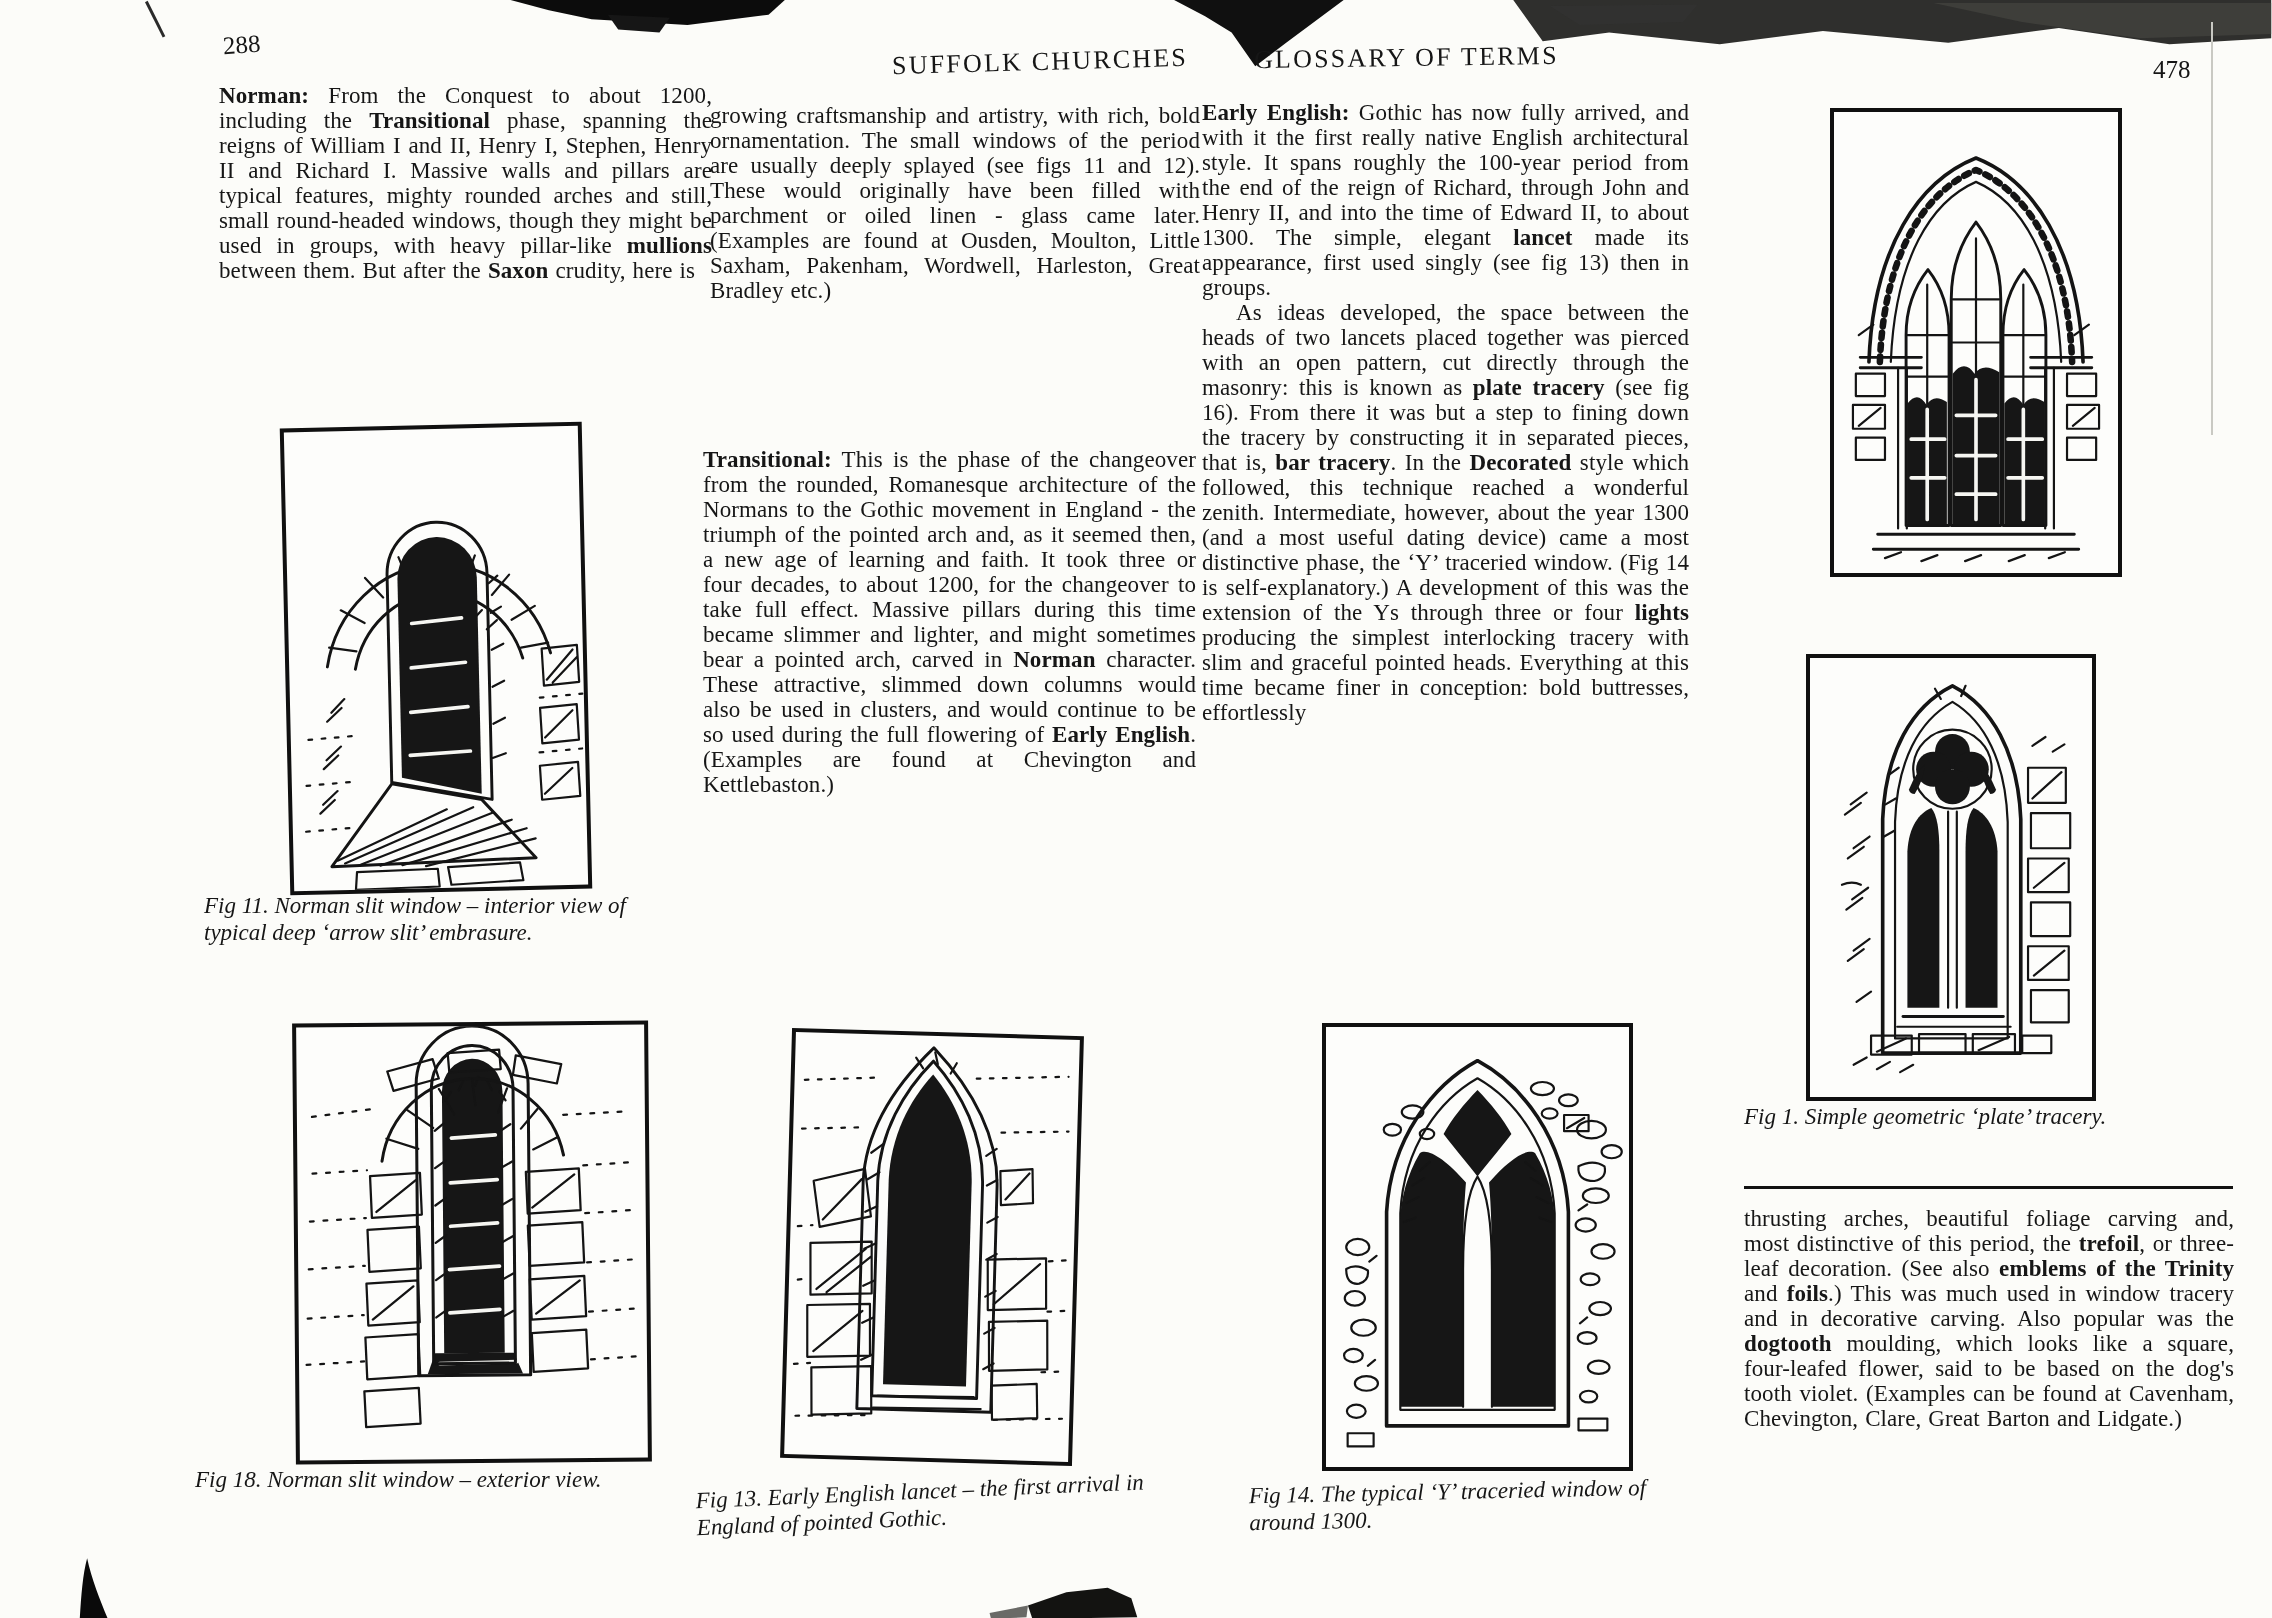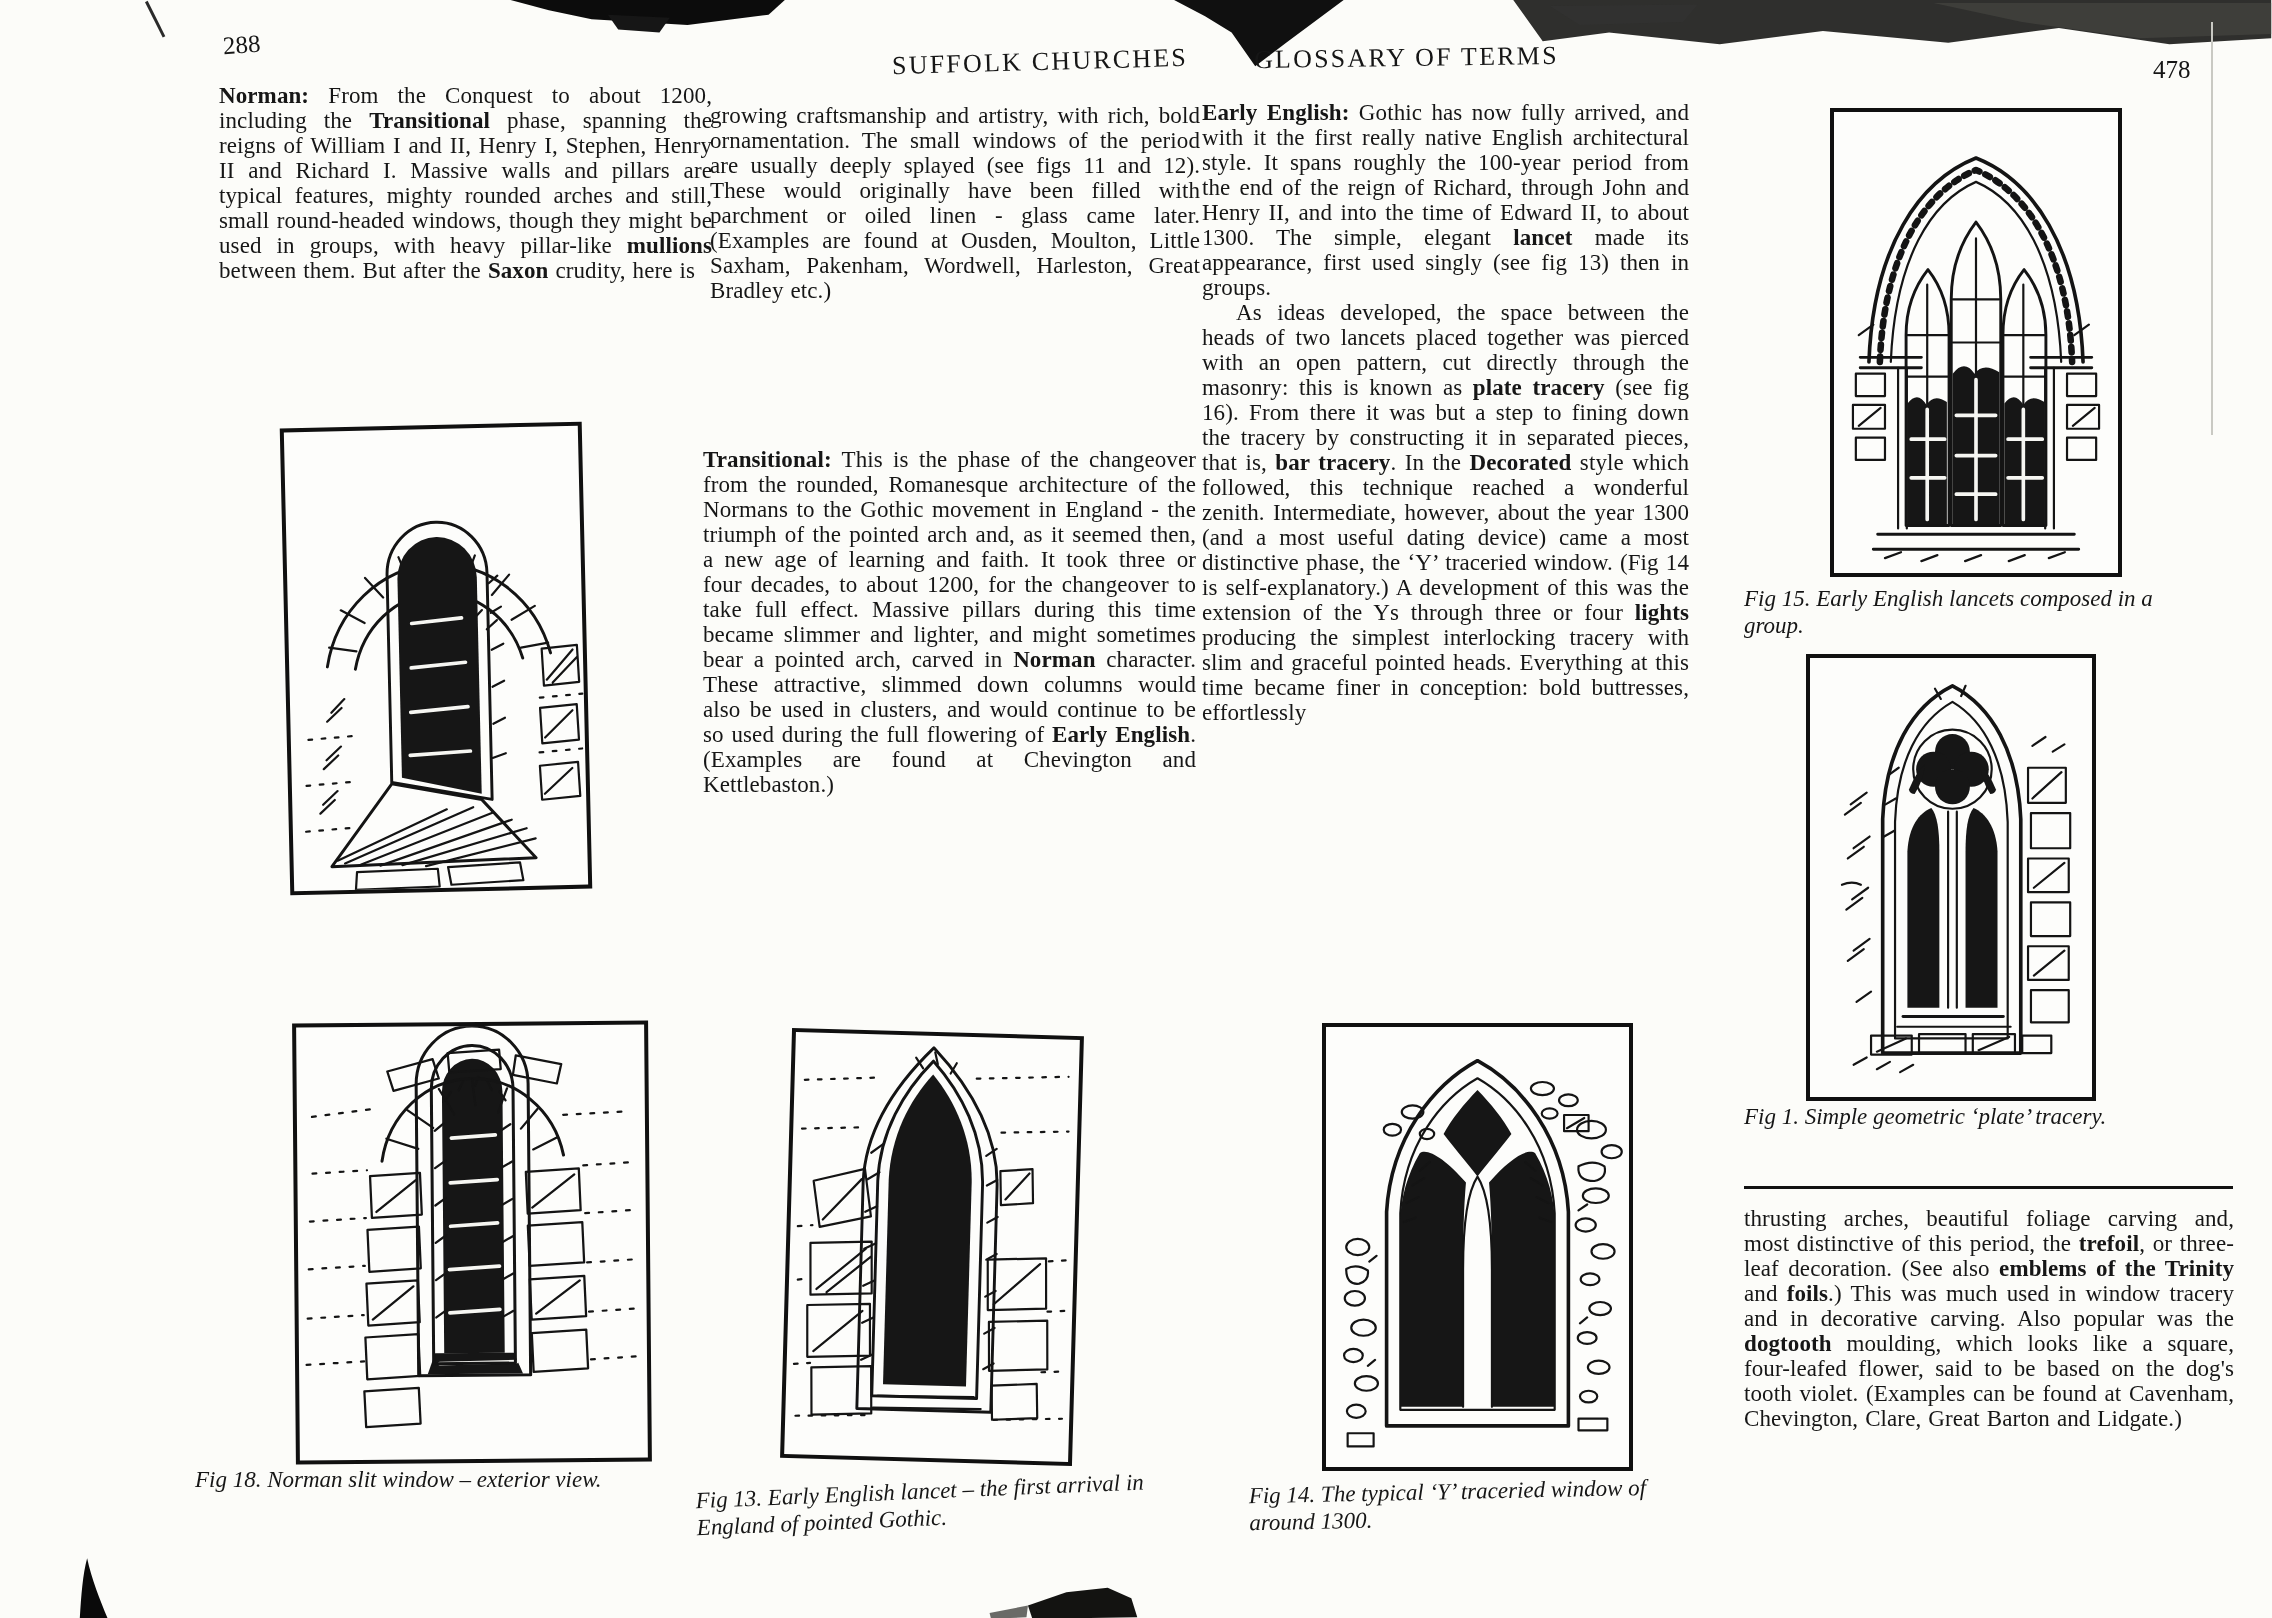--- a/index.html
+++ b/index.html
@@ -69,20 +69,21 @@
         <path class="thin" d="M60,580 L210,514 M70,584 L246,512 M92,586 L272,520 M118,588 L298,530 M148,588 L318,542 M180,590 L330,556"></path>
         <path class="thin" d="M86,596 L196,594 L198,618 L84,620 Z M210,592 L308,588 L312,612 L214,616 Z"></path>
         <path class="thin" d="M344,300 L392,296 L394,346 L346,350 Z M350,342 L386,302 M358,346 L392,312"></path>
         <path class="thin" d="M340,380 L390,376 L392,424 L342,428 Z M346,420 L384,384"></path>
         <path class="thin" d="M338,458 L390,454 L392,500 L340,504 Z M344,496 L382,462"></path>
         <path class="thin dot" d="M340,366 L398,362 M338,440 L396,436 M24,416 L88,412 M20,478 L84,474 M18,540 L82,536"></path>
         <path class="thin" d="M56,380 L74,362 M50,392 L70,374 M48,444 L68,426 M44,456 L64,438 M42,504 L62,486 M38,516 L58,498"></path>
       </g>
     </svg>
   </div>
+  <div class="caption" style="left:204px;top:892px;width:458px">Fig 11.  Norman slit window – interior view of typical deep ‘arrow slit’ embrasure.</div>
 
   <div class="figbox" style="left:294px;top:1022px;width:348px;height:433px;transform:rotate(-0.5deg)">
     <svg viewBox="0 0 460 580" preserveAspectRatio="none">
       <g class="ink">
         <path class="dark" d="M192,88 a40,44 0 0 1 80,0 V438 H192 Z"></path>
         <path class="wht" d="M204,150 L262,146 M202,210 L264,206 M202,268 L264,264 M200,326 L266,322 M200,384 L266,380"></path>
         <path class="dark" d="M180,438 L284,438 L296,466 L170,466 Z"></path>
         <path class="wht" d="M186,452 L288,450"></path>
         <path d="M178,84 a54,58 0 0 1 108,0 V452 H178 Z"></path>
         <path d="M158,78 a74,78 0 0 1 148,0 V468 H158 Z"></path>
@@ -198,21 +199,20 @@
         <path class="dark" d="M234,392 q14,-18 26,2 q10,-16 29,-4 V554 H234 Z"></path>
         <path class="wht" d="M106,440 H152 M106,492 H152 M168,408 H222 M168,462 H222 M168,514 H222 M239,440 H286 M239,492 H286 M128,400 V548 M195,360 V548 M260,400 V548"></path>
         <path d="M60,568 H330 M54,588 H336"></path>
         <path class="thin" d="M70,600 l22,-8 M120,604 l22,-8 M180,604 l22,-8 M240,604 l22,-8 M295,600 l22,-8"></path>
         <path class="thin" d="M30,352 h40 v30 h-40 z M26,394 h44 v32 h-44 z M34,422 l30,-24 M30,438 h40 v30 h-40 z"></path>
         <path class="thin" d="M320,352 h40 v30 h-40 z M320,394 h44 v32 h-44 z M328,422 l30,-24 M320,438 h40 v30 h-40 z"></path>
         <path class="thin" d="M34,300 l20,-14 M330,300 l20,-14"></path>
       </g>
     </svg>
   </div>
-  <div class="caption" style="left:1744px;top:585px;width:465px">Fig 15.  Early English lancets composed in a group.</div>
 
   <div class="figbox" style="left:1806px;top:654px;width:282px;height:439px">
     <svg viewBox="0 0 388 600" preserveAspectRatio="none">
       <g class="ink">
         <path class="thick" d="M196,38 C140,66 104,128 100,220 V540 H290 V220 C286,128 250,66 196,38 Z"></path>
         <path class="thin" d="M196,60 C150,86 120,140 117,224 V520 H272 V224 C269,140 240,86 196,60 Z"></path>
         <path class="thin" d="M108,160 l14,-10 M104,200 l14,-8 M102,244 l14,-8 M180,56 l-8,-14 M208,52 l6,-14"></path>
         <circle class="dark" cx="196" cy="128" r="24"></circle>
           <circle class="dark" cx="170" cy="152" r="24"></circle>
         <circle class="dark" cx="222" cy="152" r="24"></circle>

